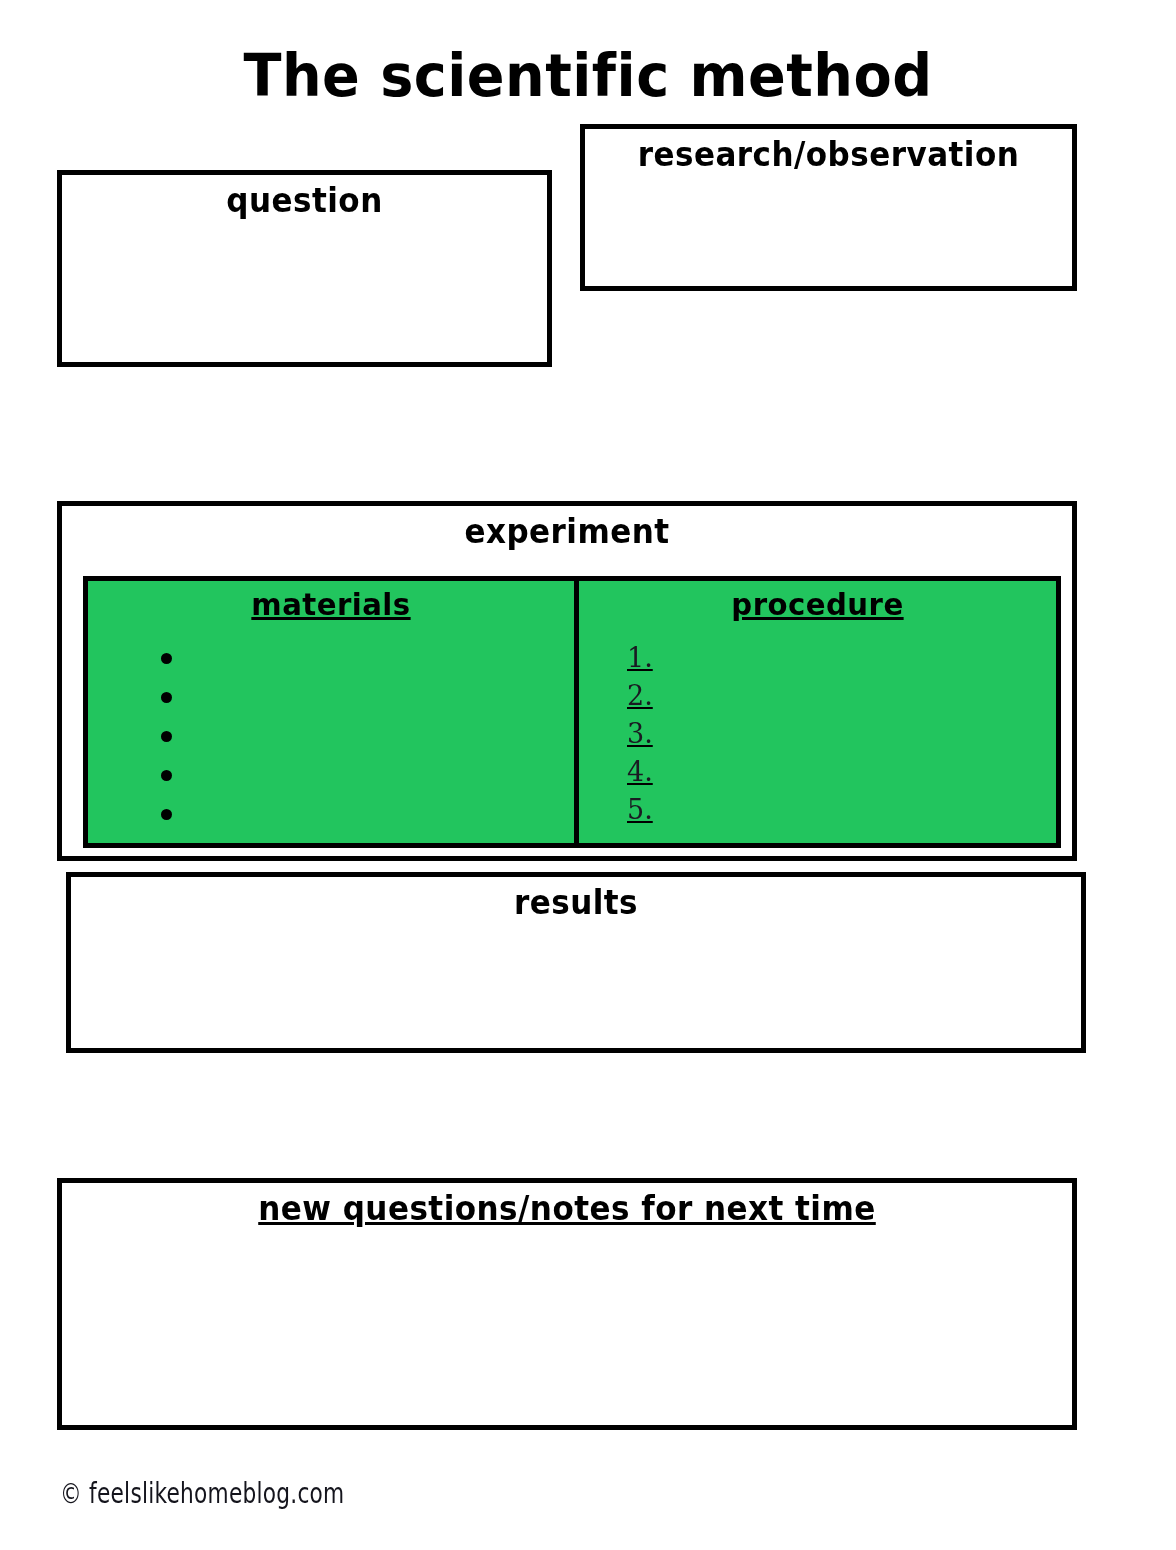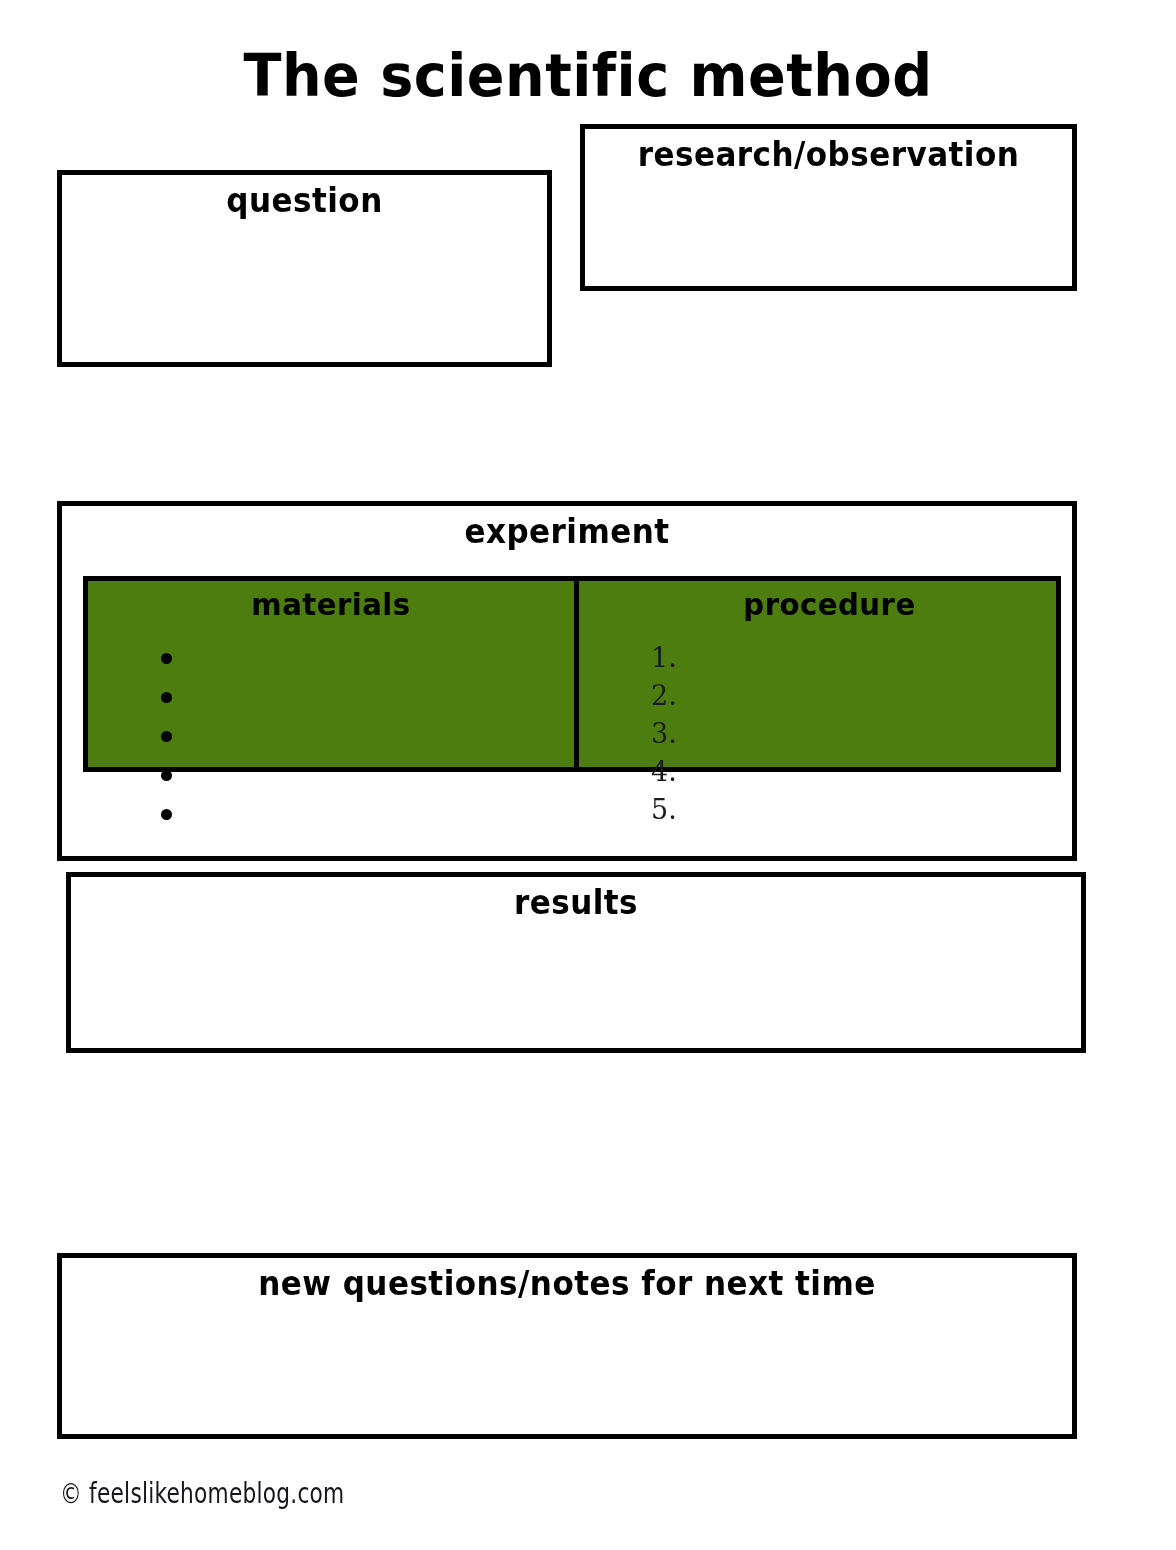--- a/index.html
+++ b/index.html
@@ -85,37 +85,37 @@
     left: 57px;
     top: 501px;
     width: 1020px;
     height: 360px;
   }
   .experiment-inner {
     position: absolute;
     left: 21px;
     top: 70px;
     width: 978px;
-    height: 196px;
+    height: 272px;
     box-sizing: border-box;
     border: 5px solid #000000;
     display: flex;
-    background: #4d7c0f;
+    background: #22c55e;
+    text-decoration: underline;
   }
   .col-materials {
     width: 491px;
     box-sizing: border-box;
     border-right: 5px solid #000000;
     position: relative;
   }
   .col-procedure {
     flex: 1;
     box-sizing: border-box;
     position: relative;
-    padding-left: 24px;
   }
   .inner-label {
     text-align: center;
     font-family: "DejaVu Sans", sans-serif;
     font-weight: 700;
     font-size: 31px;
     line-height: 34px;
     padding-top: 6px;
     letter-spacing: 0.5px;
     white-space: nowrap;
@@ -168,23 +168,24 @@
   #box-conclusions {
     left: 57px;
     top: 1073px;
     width: 1020px;
     height: 163px;
   }
 
   
   #box-newquestions {
     left: 57px;
-    top: 1253px;
-    width: 1020px;
-    height: 186px;
+    top: 1178px;
+    width: 1020px;
+    height: 252px;
+    text-decoration: underline;
   }
 
   
   .footer {
     position: absolute;
     left: 60px;
     top: 1478px;
     font-family: "DejaVu Sans Condensed", "Liberation Sans Narrow", "Liberation Sans", sans-serif;
     font-size: 28px;
     line-height: 32px;

